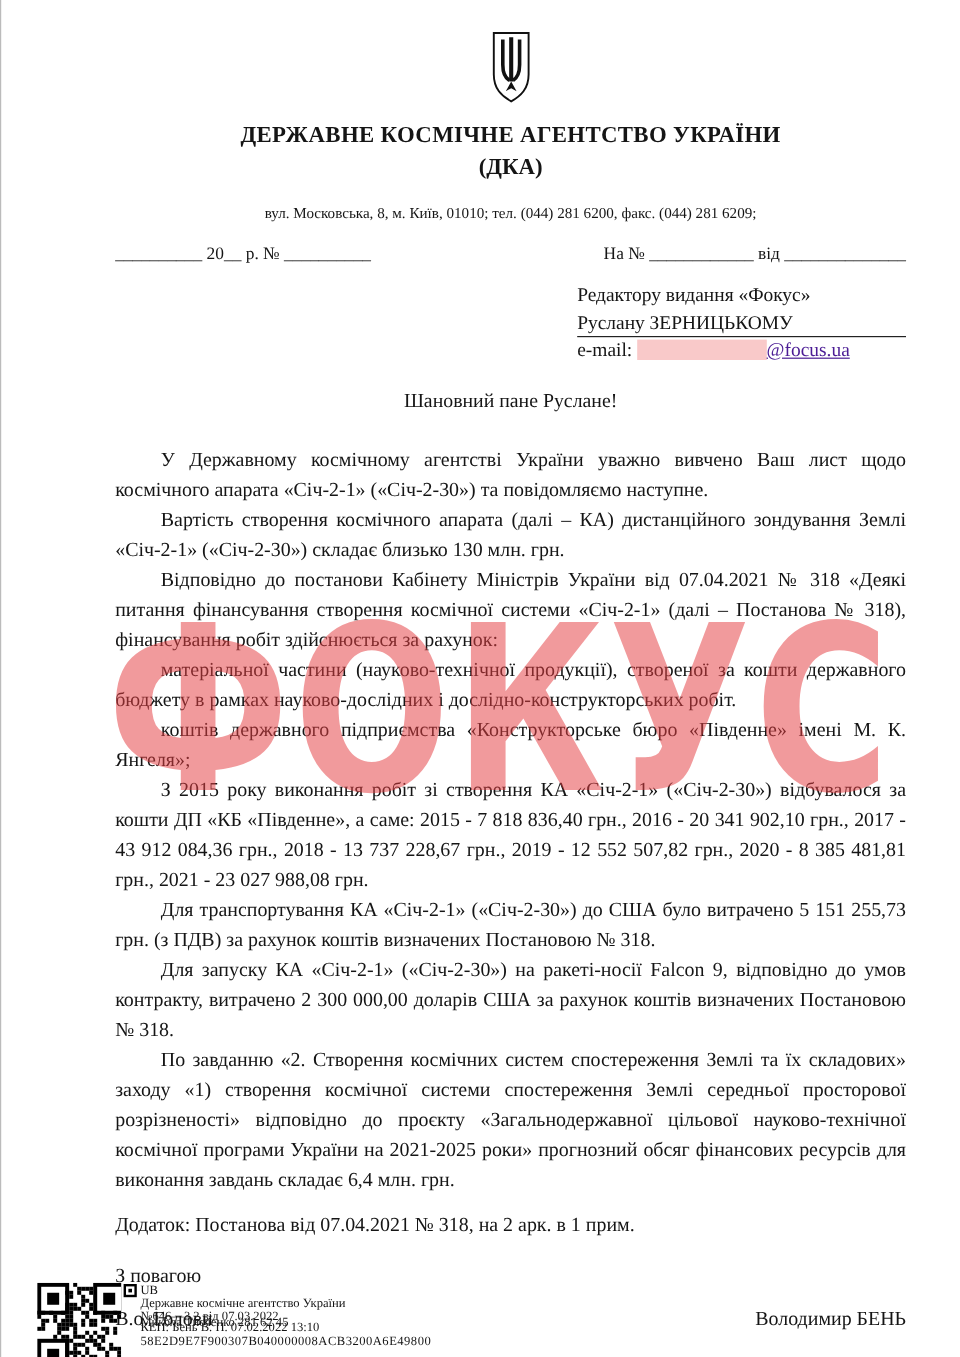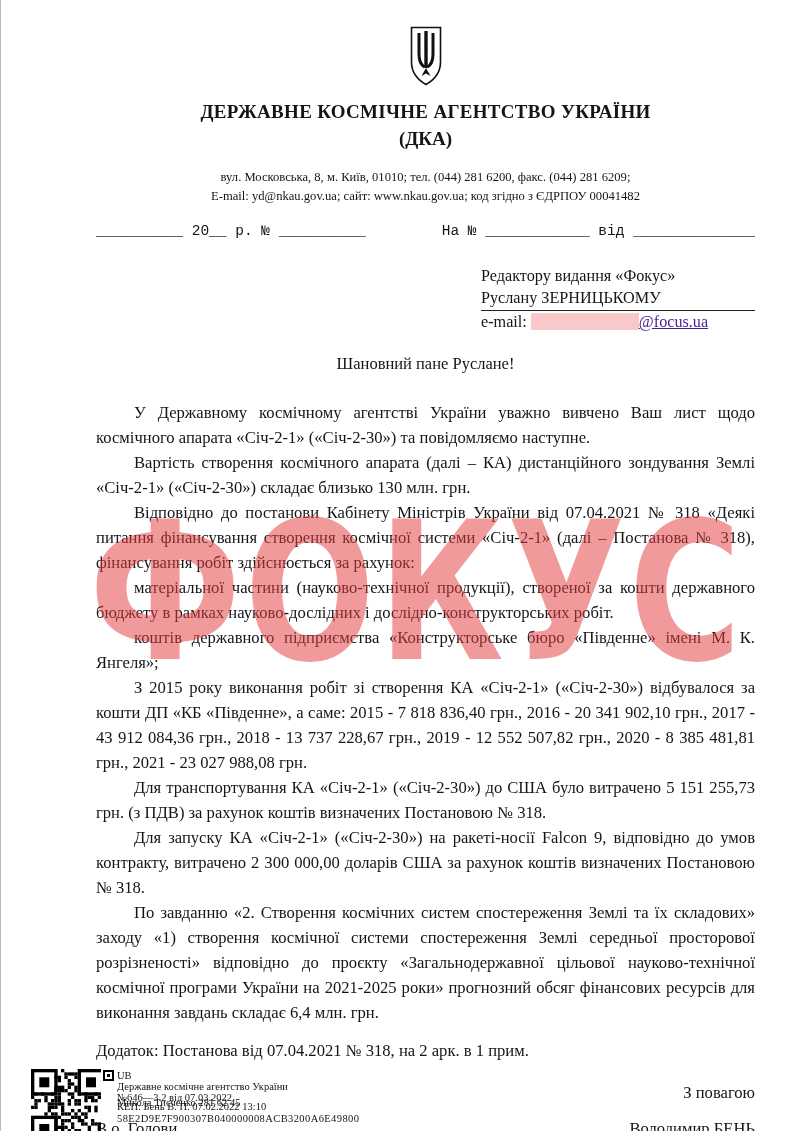--- a/index.html
+++ b/index.html
@@ -12,32 +12,32 @@
   .content{position:absolute;left:95px;right:45px;top:18px;}
   
   .emblem-wrap{text-align:center;margin-top:8px;}
   .org-name{
     text-align:center;font-weight:bold;font-size:19px;line-height:1.45;
     margin:8px 0 0 0;letter-spacing:.3px;
   }
   .org-abbr{text-align:center;font-weight:bold;font-size:19px;margin:2px 0 0 0;}
   .contacts{text-align:center;font-size:12.6px;line-height:1.55;margin-top:18px;}
   
-  .ref-line{display:flex;justify-content:space-between;font-size:14.5px;margin-top:16px;white-space:pre;font-family:Liberation Mono, monospace;}
-  
-  .recipient{margin-left:auto;width:274px;margin-top:26px;font-size:16.2px;line-height:1.4;}
+  .ref-line{display:flex;justify-content:space-between;font-size:14.5px;margin-top:16px;white-space:pre;}
+  
+  .recipient{margin-left:auto;width:274px;margin-top:14px;font-size:16.2px;line-height:1.4;}
   .recipient .u-line{border-bottom:1.2px solid #222;}
   .redaction-box{display:inline-block;width:108px;height:17px;background:#f9c9c9;vertical-align:-3px;margin-left:4px;}
   .email-link{color:#4c1d95;text-decoration:underline;cursor:pointer;}
   
   .salutation{text-align:center;font-size:16.5px;margin-top:20px;}
   .body-text{margin-top:26px;font-size:16.6px;line-height:25px;text-align:justify;}
   .body-text p{margin:0;text-indent:38px;}
   .attachment{font-size:16.6px;margin-top:16px;}
-  .closing{font-size:16.6px;margin-top:22px;text-align:right;}
+  .closing{font-size:16.6px;margin-top:22px;}
   .sig-row{display:flex;justify-content:space-between;font-size:16.6px;margin-top:16px;}
   
   .watermark{
     position:absolute;left:88px;top:518px;z-index:6;pointer-events:none;
     font-family:"DejaVu Sans", sans-serif;font-weight:bold;
     font-size:192px;line-height:150px;letter-spacing:4px;
     color:rgba(228,62,66,0.52);
     transform:scaleX(0.80);transform-origin:left top;white-space:nowrap;
   }
   
@@ -66,21 +66,20 @@
         <path d="M9,7 V28 C9 36 11 39 14.5 41" fill="none" stroke="#111" stroke-width="3"></path>
         <path d="M23,7 V28 C23 36 21 39 17.5 41" fill="none" stroke="#111" stroke-width="3"></path>
         <path d="M16,5 V42" fill="none" stroke="#111" stroke-width="3.4"></path>
         <path d="M16,42 L11.5,50 L16,47.5 L20.5,50 Z" fill="#111"></path>
       </svg>
     </div>
     <h1 class="org-name">ДЕРЖАВНЕ КОСМІЧНЕ АГЕНТСТВО УКРАЇНИ</h1>
     <div class="org-abbr">(ДКА)</div>
     <div class="contacts">
       <div>вул. Московська, 8, м. Київ, 01010; тел. (044) 281 6200,  факс. (044) 281 6209;</div>
-      <div>E-mail: yd@nkau.gov.ua; сайт: www.nkau.gov.ua; код згідно з ЄДРПОУ 00041482</div>
     </div>
 
     <div class="ref-line">
       <span>__________ 20__ р. № __________</span>
       <span>На № ____________ від ______________</span>
     </div>
 
     <div class="recipient">
       <div>Редактору видання «Фокус»</div>
       <div class="u-line">Руслану ЗЕРНИЦЬКОМУ</div>

